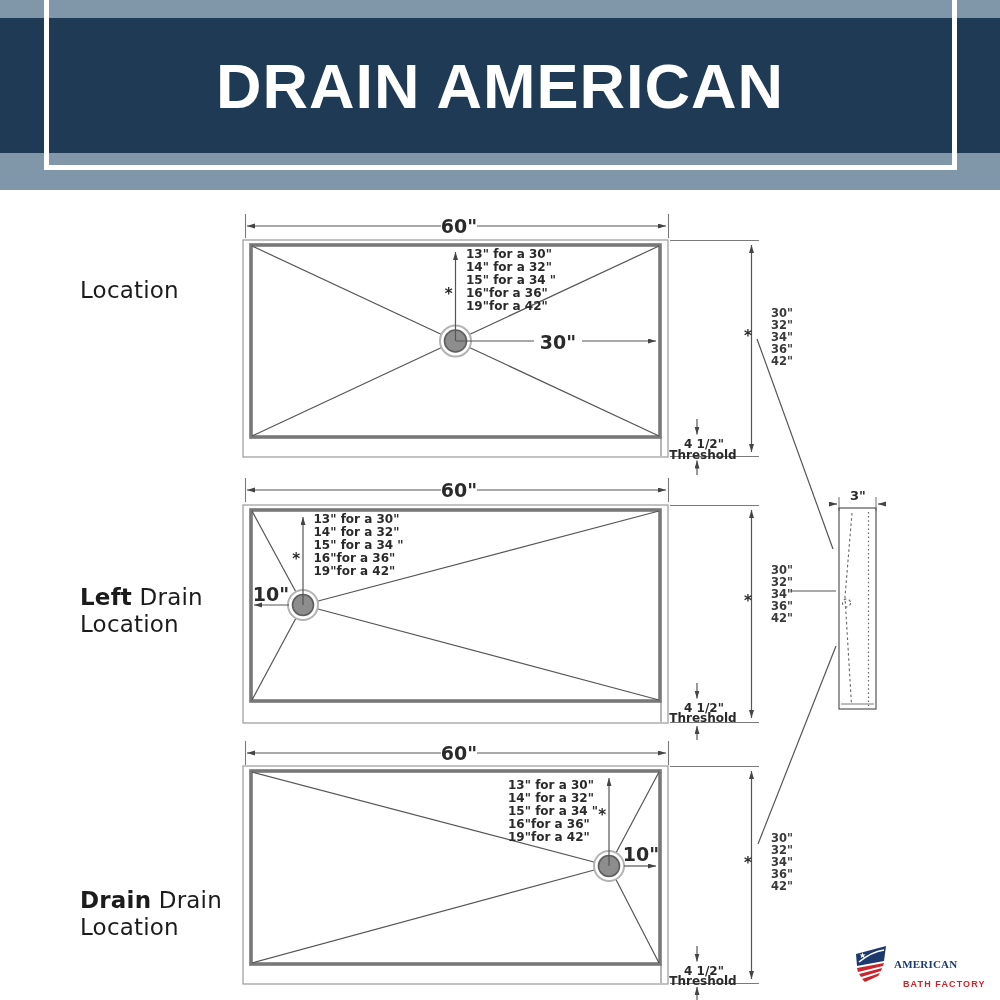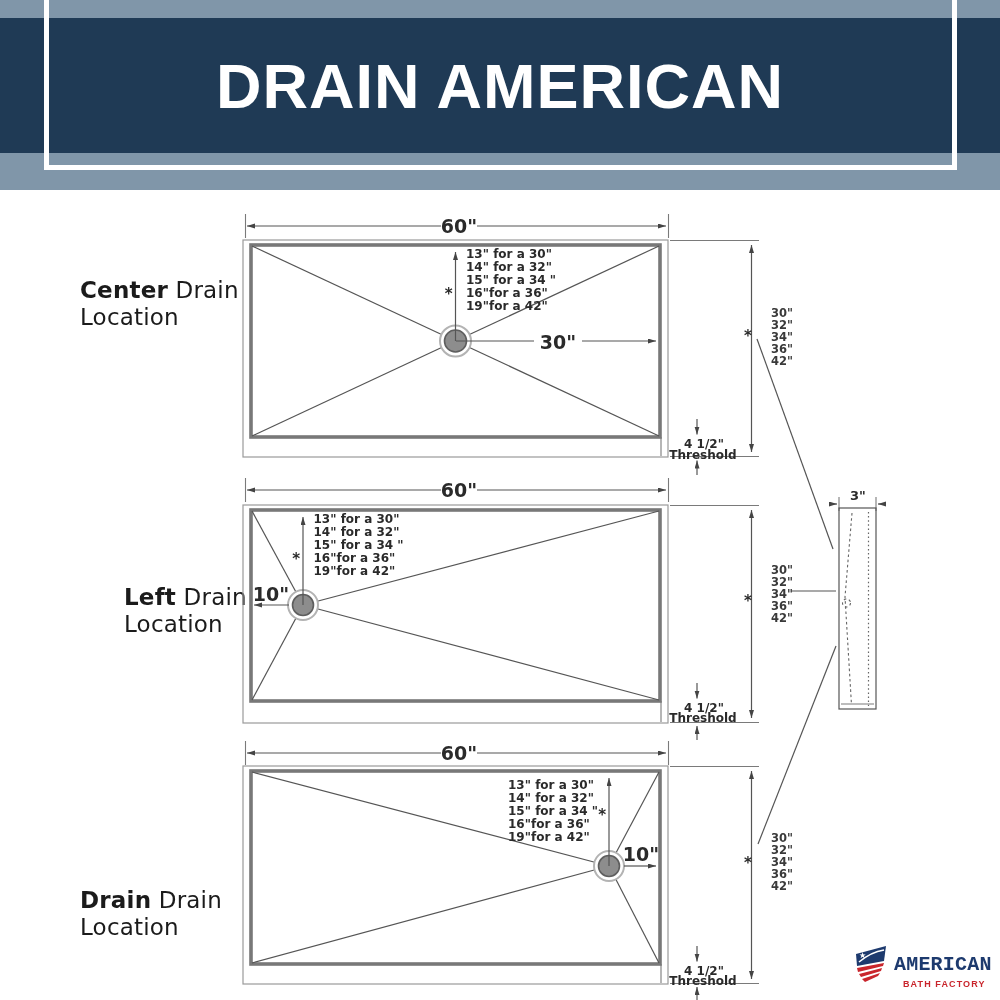--- a/index.html
+++ b/index.html
@@ -27,40 +27,39 @@
   .tbl{font-family:"DejaVu Sans",sans-serif;font-size:12px;font-weight:bold;fill:#2a2a2a;}
   .lst{font-family:"DejaVu Sans",sans-serif;font-size:11.5px;font-weight:bold;fill:#3a3a3a;}
   .starsym{font-family:"DejaVu Sans",sans-serif;font-size:15px;font-weight:bold;fill:#2a2a2a;}
   .thr{font-family:"DejaVu Sans",sans-serif;font-size:12px;font-weight:bold;fill:#2a2a2a;}
   .ptxt{font-family:"DejaVu Sans",sans-serif;font-size:13px;font-weight:bold;fill:#2a2a2a;}
   .dash{stroke:#666;stroke-width:1.1;fill:none;stroke-dasharray:2.6 2.6;}
   .dot{stroke:#666;stroke-width:1.2;fill:none;stroke-dasharray:1.5 2.6;}
   
   .logo{position:absolute;left:851px;top:941px;display:flex;align-items:center;}
   .logo-text{margin-left:3px;}
-  .logo-name{color:#1d3a6e;font-family:Liberation Mono, monospace;font-weight:bold;
-             font-size:20px;line-height:17px;letter-spacing:.2px;margin-top:12px;}
+  .logo-name{color:#1d3a6e;font-family:Liberation Serif, serif;font-weight:bold;
+             font-size:11px;line-height:17px;letter-spacing:.2px;margin-top:12px;}
   .logo-tag{color:#c9252c;font-family:"Liberation Sans",sans-serif;font-weight:bold;
             font-size:9px;letter-spacing:1.1px;margin-left:9px;margin-top:6px;}
 </style>
 </head>
 <body>
 
 <div class="band">
   <div class="navy">
     <h1 class="title">DRAIN AMERICAN</h1>
   </div>
   <div class="frame"></div>
 </div>
 
 <div class="side-label" style="left:80px;top:277px;">
-  <div><b>Center</b><span> Drain</span></div>
   <div>Location</div>
 </div>
-<div class="side-label" style="left:80px;top:584px;margin-left:44px;">
+<div class="side-label" style="left:80px;top:584px;">
   <div><b>Left</b><span> Drain</span></div>
   <div>Location</div>
 </div>
 <div class="side-label" style="left:80px;top:887px;">
   <div><b>Drain</b><span> Drain</span></div>
   <div>Location</div>
 </div>
 
 <svg id="diagram" viewBox="0 0 1000 1000">
   <defs>

